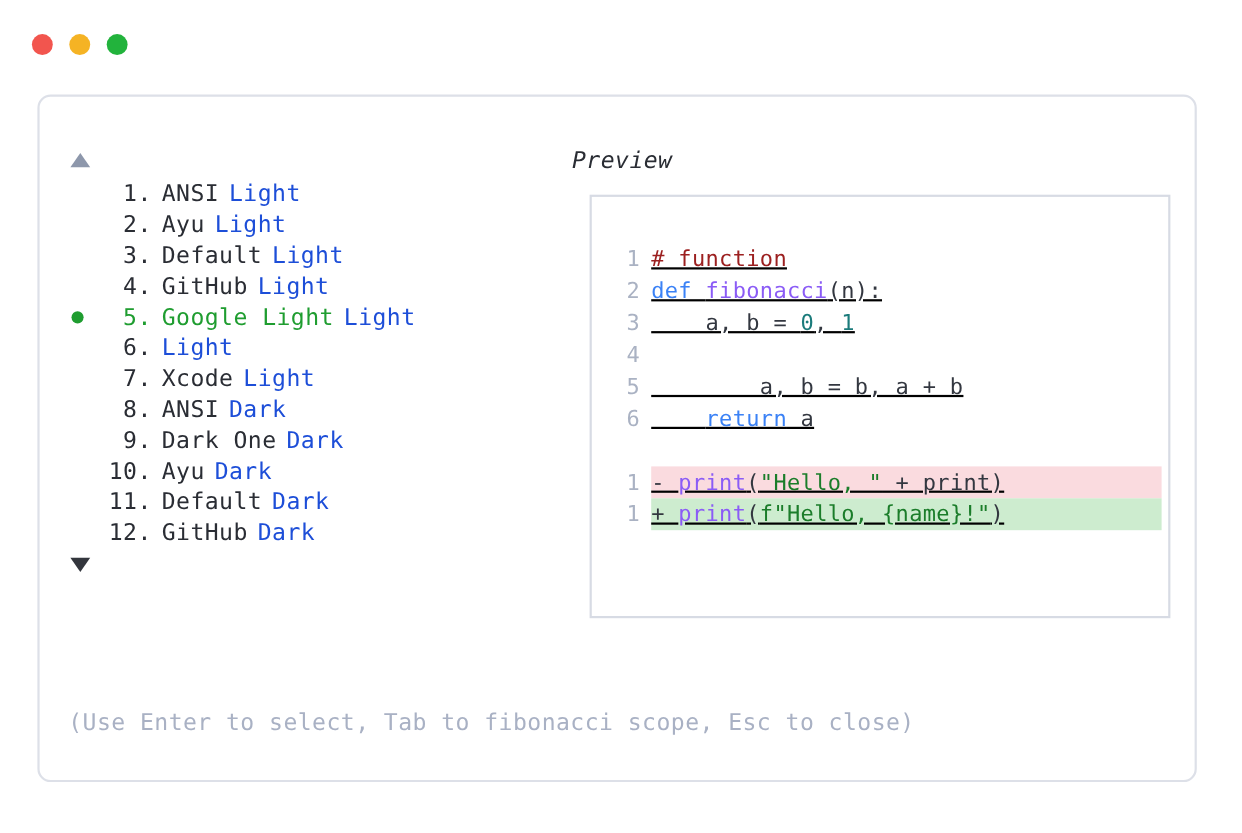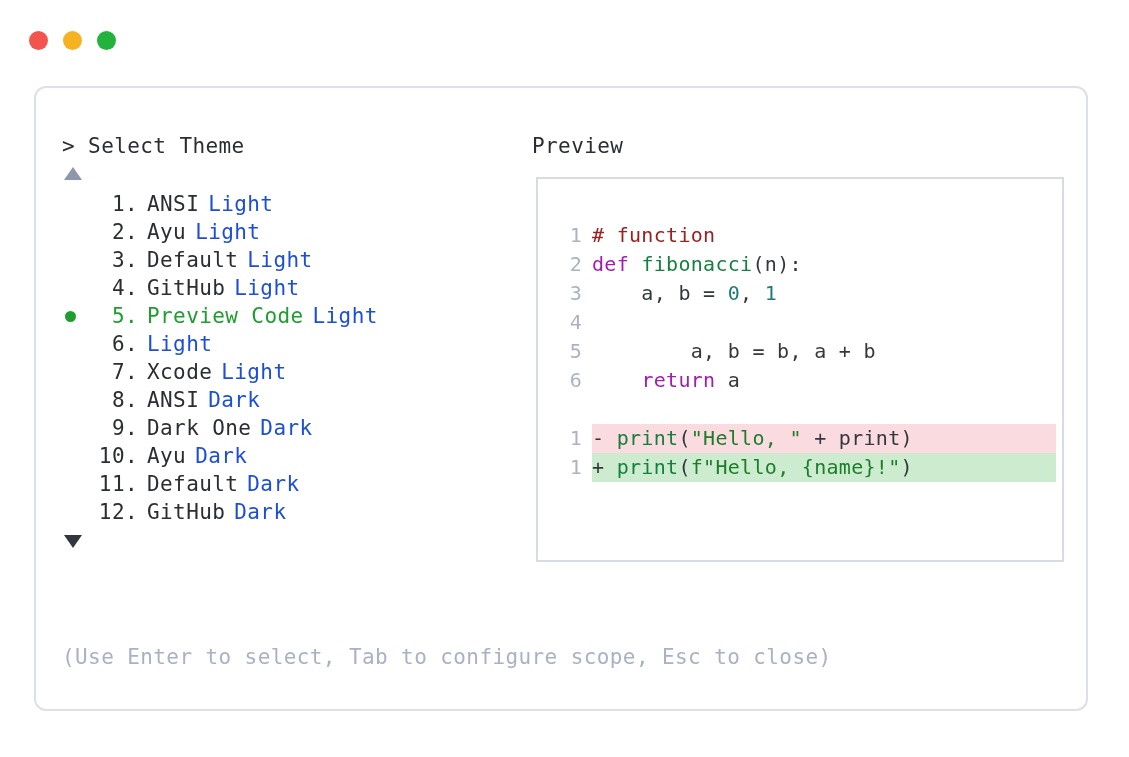--- a/index.html
+++ b/index.html
@@ -57,23 +57,24 @@
 
   
   .col-left {
     position: absolute;
     left: 26px;
     top: 44px;
     width: 470px;
   }
   .col-right {
     position: absolute;
-    left: 496px;
+    left: 484px;
     top: 44px;
     width: 530px;
+    font-style: italic;
   }
 
   .header-text {
     font-size: 21px;
     line-height: 28px;
     color: #2a2d34;
     letter-spacing: 0.4px;
     white-space: pre;
   }
 
@@ -186,26 +187,26 @@
   }
   .ln {
     width: 22px;
     flex: 0 0 22px;
     text-align: right;
     color: #aab2c3;
     margin-right: 10px;
   }
   .code-blank { height: 29px; }
 
-  .code-text { white-space: pre; }
+  .code-text { white-space: pre; text-decoration: underline; }
 
   
   .tok-comment { color: #9c2020; }
-  .tok-kw      { color: #a21caf; }
-  .tok-fn      { color: #15803d; }
+  .tok-kw      { color: #3b82f6; }
+  .tok-fn      { color: #8b5cf6; }
   .tok-num     { color: #1b7b7b; }
   .tok-plain   { color: #333740; }
   .tok-str     { color: #1b7d2a; }
   .tok-punct   { color: #333740; }
 
   
   .diff-line { position: relative; }
   .diff-line .diffbg {
     position: absolute;
     left: 32px;
@@ -226,32 +227,31 @@
 <div class="titlebar">
   <div class="dot dot-red"></div>
   <div class="dot dot-yellow"></div>
   <div class="dot dot-green"></div>
 </div>
 
 <div class="card">
   <div class="card-inner">
 
     <div class="col-left">
-      <div class="header-text">&gt; Select Theme</div>
 
       <div class="arrow-row">
         <div class="arrow-up"></div>
       </div>
 
       <div class="theme-list" id="theme-list">
           <div class="theme-row"><div class="bullet-cell"></div><span class="idx">1.</span><span class="name">ANSI</span><span class="variant">Light</span></div>
           <div class="theme-row"><div class="bullet-cell"></div><span class="idx">2.</span><span class="name">Ayu</span><span class="variant">Light</span></div>
           <div class="theme-row"><div class="bullet-cell"></div><span class="idx">3.</span><span class="name">Default</span><span class="variant">Light</span></div>
           <div class="theme-row"><div class="bullet-cell"></div><span class="idx">4.</span><span class="name">GitHub</span><span class="variant">Light</span></div>
-          <div class="theme-row selected"><div class="bullet-cell"><div class="bullet"></div></div><span class="idx">5.</span><span class="name">Preview Code</span><span class="variant">Light</span></div>
+          <div class="theme-row selected"><div class="bullet-cell"><div class="bullet"></div></div><span class="idx">5.</span><span class="name">Google Light</span><span class="variant">Light</span></div>
           <div class="theme-row"><div class="bullet-cell"></div><span class="idx">6.</span><span class="variant">Light</span></div>
           <div class="theme-row"><div class="bullet-cell"></div><span class="idx">7.</span><span class="name">Xcode</span><span class="variant">Light</span></div>
           <div class="theme-row"><div class="bullet-cell"></div><span class="idx">8.</span><span class="name">ANSI</span><span class="variant">Dark</span></div>
           <div class="theme-row"><div class="bullet-cell"></div><span class="idx">9.</span><span class="name">Dark One</span><span class="variant">Dark</span></div>
           <div class="theme-row"><div class="bullet-cell"></div><span class="idx">10.</span><span class="name">Ayu</span><span class="variant">Dark</span></div>
           <div class="theme-row"><div class="bullet-cell"></div><span class="idx">11.</span><span class="name">Default</span><span class="variant">Dark</span></div>
           <div class="theme-row"><div class="bullet-cell"></div><span class="idx">12.</span><span class="name">GitHub</span><span class="variant">Dark</span></div>
         </div>
 
       <div class="arrow-row">
@@ -270,16 +270,16 @@
           <div class="code-line"><span class="ln">3</span><span class="code-text"><span class="tok-plain">    a, b = </span><span class="tok-num">0</span><span class="tok-plain">, </span><span class="tok-num">1</span></span></div>
           <div class="code-line"><span class="ln">4</span></div>
           <div class="code-line"><span class="ln">5</span><span class="code-text"><span class="tok-plain">        a, b = b, a + b</span></span></div>
           <div class="code-line"><span class="ln">6</span><span class="code-text"><span class="tok-plain">    </span><span class="tok-kw">return</span><span class="tok-plain"> a</span></span></div>
           <div class="code-blank"></div>
           <div class="code-line diff-line diff-del"><span class="diffbg"></span><span class="ln">1</span><span class="code-text"><span class="diff-mark-del">- </span><span class="tok-fn">print</span><span class="tok-punct">(</span><span class="tok-str">"Hello, "</span><span class="tok-plain"> + print)</span></span></div>
           <div class="code-line diff-line diff-add"><span class="diffbg"></span><span class="ln">1</span><span class="code-text"><span class="diff-mark-add">+ </span><span class="tok-fn">print</span><span class="tok-punct">(</span><span class="tok-str">f"Hello, {name}!"</span><span class="tok-punct">)</span></span></div>
         </div>
     </div>
 
-    <div class="hint">(Use Enter to select, Tab to configure scope, Esc to close)</div>
+    <div class="hint">(Use Enter to select, Tab to fibonacci scope, Esc to close)</div>
 
   </div>
 </div>
 
 </body></html>

